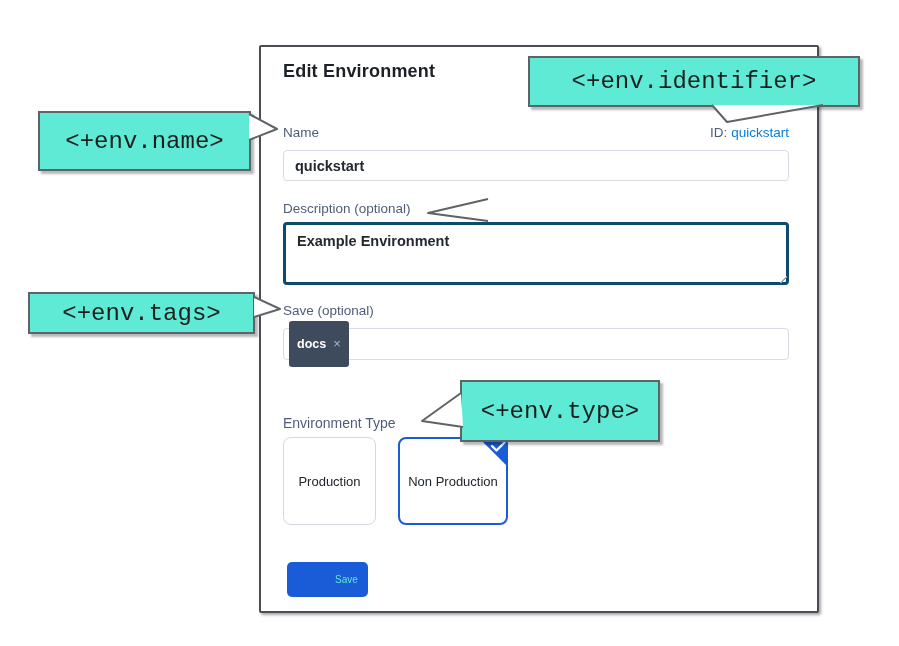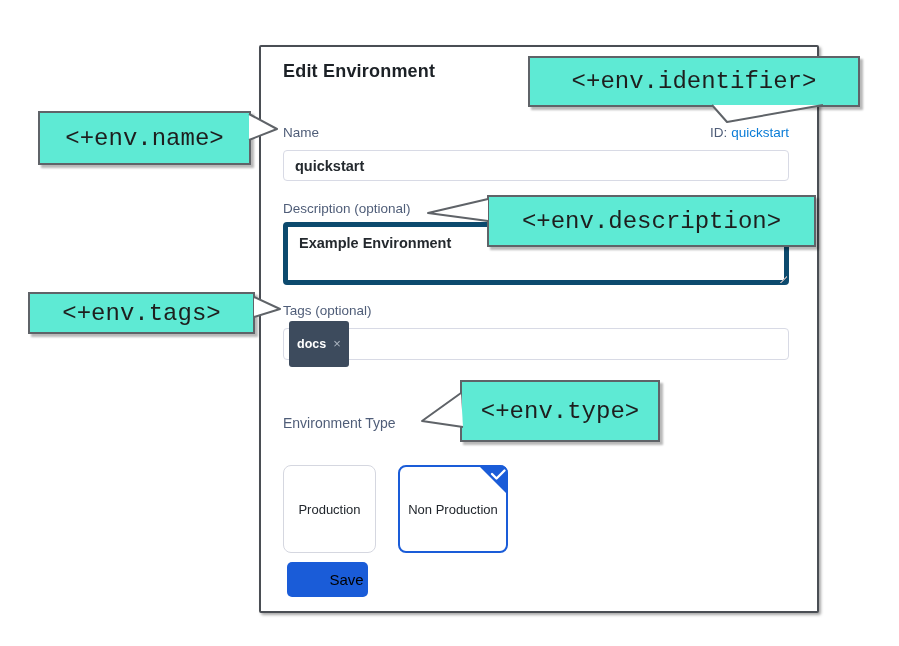--- a/index.html
+++ b/index.html
@@ -37,21 +37,21 @@
     font-size:14.5px; font-weight:600; color:#24292e; padding:0 11px;
     outline:none;
   }
 
   .desc-label { position:absolute; left:22px; top:154px; }
   .textarea-wrap {
     position:absolute; left:22px; top:175px; width:506px; height:63px;
   }
   .textarea {
     width:100%; height:100%; resize:none; outline:none;
-    border:5px solid #0c4a6e; border-radius:4px; background:#fff;
+    border:3px solid #0c4a6e; border-radius:4px; background:#fff;
     font-family:"Liberation Sans", sans-serif;
     font-size:14.5px; font-weight:600; color:#24292e; padding:8px 11px;
   }
   .resize-grip {
     position:absolute; right:2px; bottom:2px; width:10px; height:10px;
     background:repeating-linear-gradient(135deg,#a2a7b0 0 1.5px,transparent 1.5px 4.5px);
     clip-path:polygon(100% 0,100% 100%,0 100%);
     cursor:nwse-resize;
   }
 
@@ -69,45 +69,44 @@
   .tag-remove { color:#aeb7c2; font-weight:400; font-size:13px; cursor:pointer; }
 
   .type-label { position:absolute; left:22px; top:368px; font-size:14px; }
   .type-cards { position:absolute; left:22px; top:390px; display:flex; gap:22px; }
   .type-card {
     width:93px; height:88px; background:#fff;
     border:1px solid #d5d7e0; border-radius:8px;
     display:flex; align-items:center; justify-content:center; text-align:center;
     font-size:13px; font-weight:500; color:#22272d; cursor:pointer;
     position:relative;
-    margin-top:28px;
   }
   .type-card.selected {
     width:110px; border:2px solid #1a5cd8;
   }
   .corner-check { position:absolute; top:-2px; right:-2px; width:36px; height:36px; }
 
   .save-btn {
     position:absolute; left:26px; top:515px; width:81px; height:35px;
-    background:#1a5cd8; color:#000000; border:none; border-radius:5px;
-    font-family:"Liberation Sans", sans-serif; font-size:15px; font-weight:500;
+    background:#1a5cd8; color:#5eead4; border:none; border-radius:5px;
+    font-family:"Liberation Sans", sans-serif; font-size:10px; font-weight:500;
     cursor:pointer;
     padding-left:38px;
   }
 
   
   .callout {
     position:absolute; background:#5eead4; border:2px solid #5f6368;
     box-shadow:3px 3px 2px rgba(0,0,0,.28);
     display:flex; align-items:center; justify-content:center;
     font-family:"Liberation Mono", monospace; font-size:24px; color:#1e1e1e;
     z-index:6; white-space:nowrap;
   }
   .co-identifier  { left:528px; top:56px;  width:332px; height:51px; }
-  .co-name        { left:38px;  top:111px; width:213px; height:54px; }
+  .co-name        { left:38px;  top:111px; width:213px; height:60px; }
   .co-description { left:487px; top:195px; width:329px; height:52px; }
   .co-tags        { left:28px;  top:292px; width:227px; height:42px; }
   .co-type        { left:460px; top:380px; width:200px; height:62px; }
 
   .tail { position:absolute; z-index:7; overflow:visible; }
   .tail path { fill:#ffffff; stroke:#5f6368; stroke-width:2; stroke-linejoin:round; }
 </style>
 </head>
 <body>
 
@@ -124,21 +123,21 @@
       </span>
     </div>
     <input class="text-input" type="text" value="quickstart" style="">
 
     <span class="field-label desc-label">Description (optional)</span>
     <div class="textarea-wrap">
       <textarea class="textarea" style="">Example Environment</textarea>
       <span class="resize-grip"></span>
     </div>
 
-    <span class="field-label tags-label">Tags (optional)</span>
+    <span class="field-label tags-label">Save (optional)</span>
     <div class="tags-field">
       <span class="tag-pill">
         <span>docs</span>
         <span class="tag-remove">×</span>
       </span>
     </div>
 
     <span class="field-label type-label">Environment Type</span>
     <div class="type-cards">
       <div class="type-card">
@@ -159,21 +158,20 @@
   <div class="callout co-identifier">&lt;+env.identifier&gt;</div>
   <svg class="tail" style="left:702px; top:101px;" width="130" height="28">
     <path d="M10,4 L25,21 L121,4"></path>
   </svg>
 
   <div class="callout co-name">&lt;+env.name&gt;</div>
   <svg class="tail" style="left:243px; top:106px;" width="42" height="42">
     <path d="M6,8 L34,23 L6,34"></path>
   </svg>
 
-  <div class="callout co-description">&lt;+env.description&gt;</div>
   <svg class="tail" style="left:420px; top:192px;" width="75" height="36">
     <path d="M68,7 L8,21 L68,29"></path>
   </svg>
 
   <div class="callout co-tags">&lt;+env.tags&gt;</div>
   <svg class="tail" style="left:246px; top:290px;" width="40" height="34">
     <path d="M8,7 L34,19 L8,27"></path>
   </svg>
 
   <div class="callout co-type">&lt;+env.type&gt;</div>

